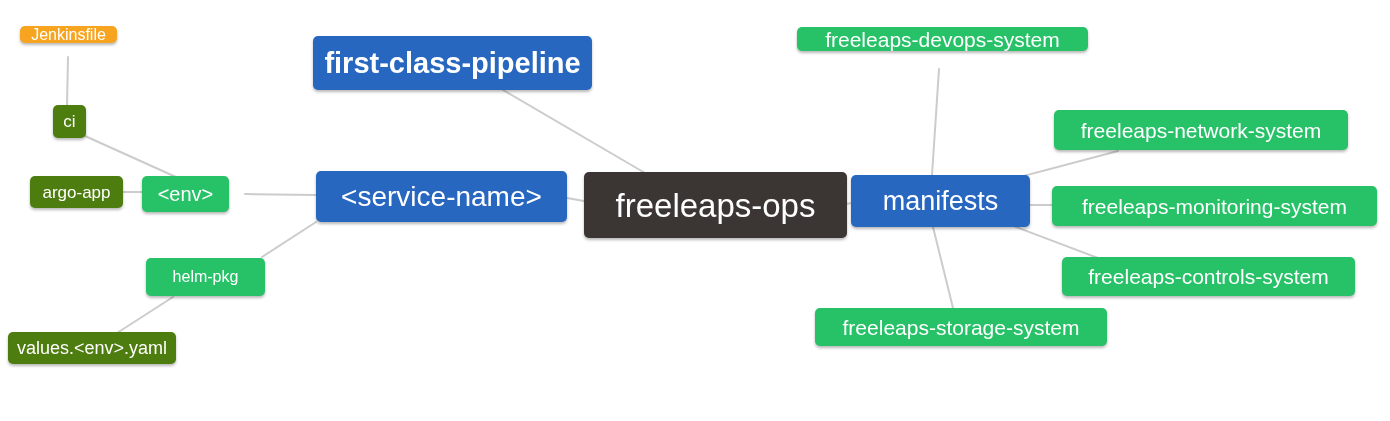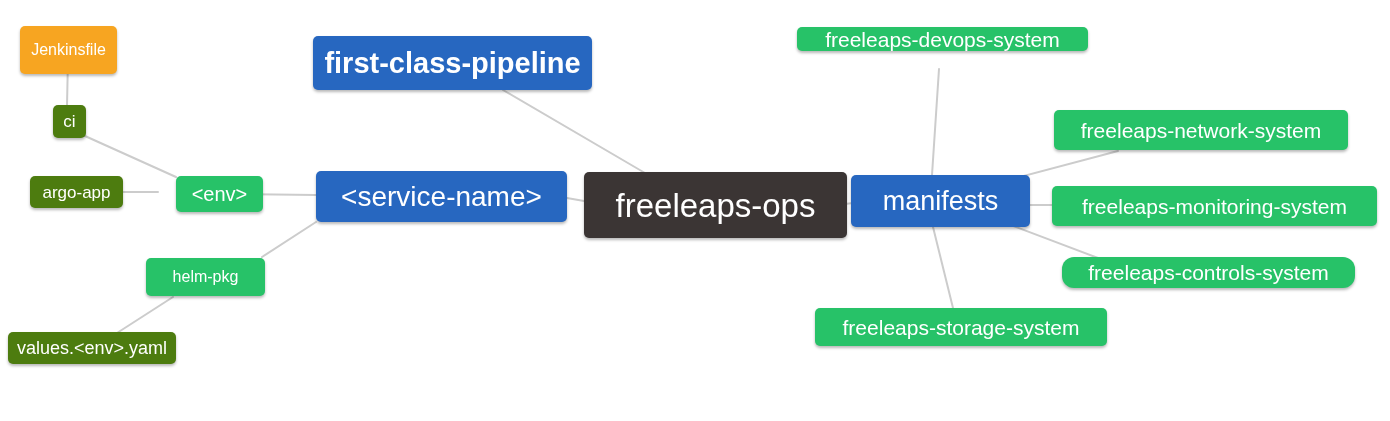--- a/index.html
+++ b/index.html
@@ -39,34 +39,34 @@
     box-sizing: border-box;
     cursor: default;
     line-height: 1;
   }
   .c-blue   { background: #2767C0; }
   .c-green  { background: #27C268; }
   .c-orange { background: #F7A521; }
   .c-red    { background: #4d7c0f; }
   .c-dark   { background: #3B3534; }
 
-  .n-jenkinsfile          { left: 20px;   top: 26px;  width: 97px;  height: 48px; font-size: 16px; }
+  .n-jenkinsfile          { left: 20px;   top: 26px;  width: 97px;  height: 17px; font-size: 16px; }
   .n-ci                   { left: 53px;   top: 105px; width: 33px;  height: 33px; font-size: 17px; }
   .n-argo-app             { left: 30px;   top: 176px; width: 93px;  height: 32px; font-size: 17px; }
-  .n-env                  { left: 176px;  top: 176px; width: 87px;  height: 36px; font-size: 20px; }
+  .n-env                  { left: 142px;  top: 176px; width: 87px;  height: 36px; font-size: 20px; }
   .n-helm-pkg             { left: 146px;  top: 258px; width: 119px; height: 38px; font-size: 16px; }
   .n-values-env-yaml      { left: 8px;    top: 332px; width: 168px; height: 32px; font-size: 18px; }
   .n-first-class-pipeline { left: 313px;  top: 36px;  width: 279px; height: 54px; font-size: 29px; font-weight: bold; }
   .n-service-name         { left: 316px;  top: 171px; width: 251px; height: 51px; font-size: 28px; }
   .n-freeleaps-ops        { left: 584px;  top: 172px; width: 263px; height: 66px; font-size: 33px; }
   .n-manifests            { left: 851px;  top: 175px; width: 179px; height: 52px; font-size: 27px; }
   .n-devops-system        { left: 797px;  top: 27px;  width: 291px; height: 24px; font-size: 21px; }
   .n-network-system       { left: 1054px; top: 110px; width: 294px; height: 40px; font-size: 21px; }
   .n-monitoring-system    { left: 1052px; top: 186px; width: 325px; height: 40px; font-size: 21px; }
-  .n-controls-system      { left: 1062px; top: 257px; width: 293px; height: 31px; font-size: 21px; border-radius: 12px; }
+  .n-controls-system      { left: 1062px; top: 257px; width: 293px; height: 39px; font-size: 21px; }
   .n-storage-system       { left: 815px;  top: 308px; width: 292px; height: 38px; font-size: 21px; }
 </style>
 </head>
 <body>
 
 <div id="mindmap">
 
   <svg id="edges" width="1390" height="421" viewBox="0 0 1390 421">
     <line x1="68" y1="57" x2="67" y2="106"></line>
     <line x1="85" y1="136" x2="176" y2="177"></line>

